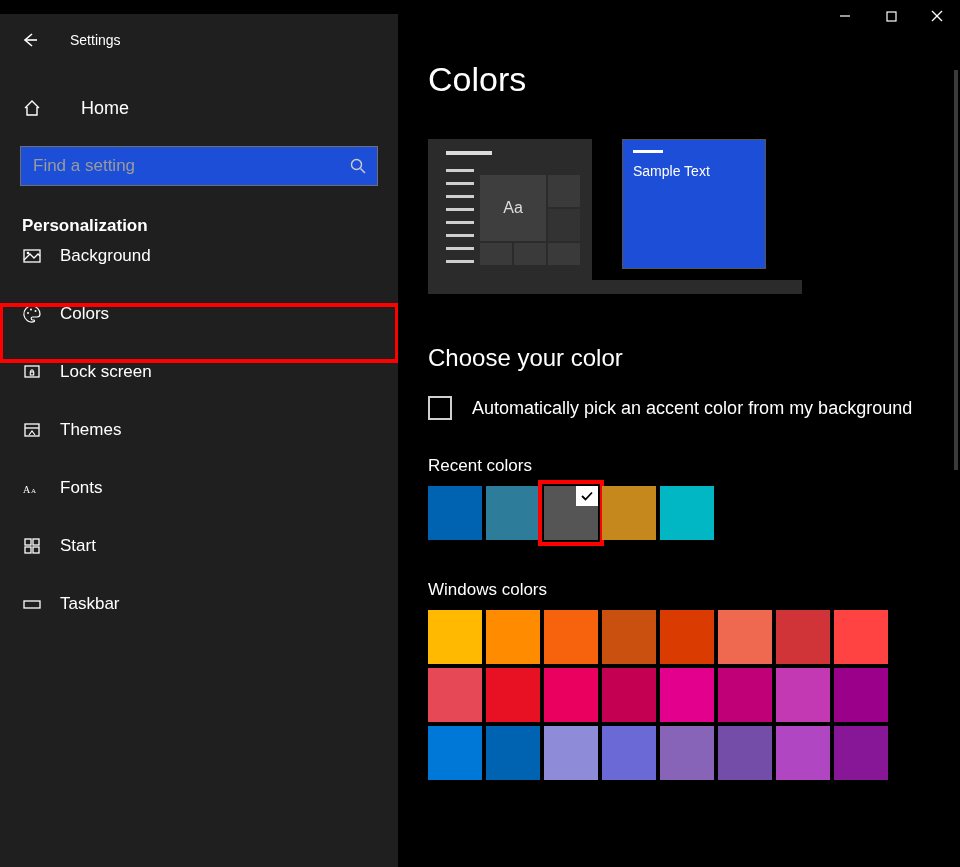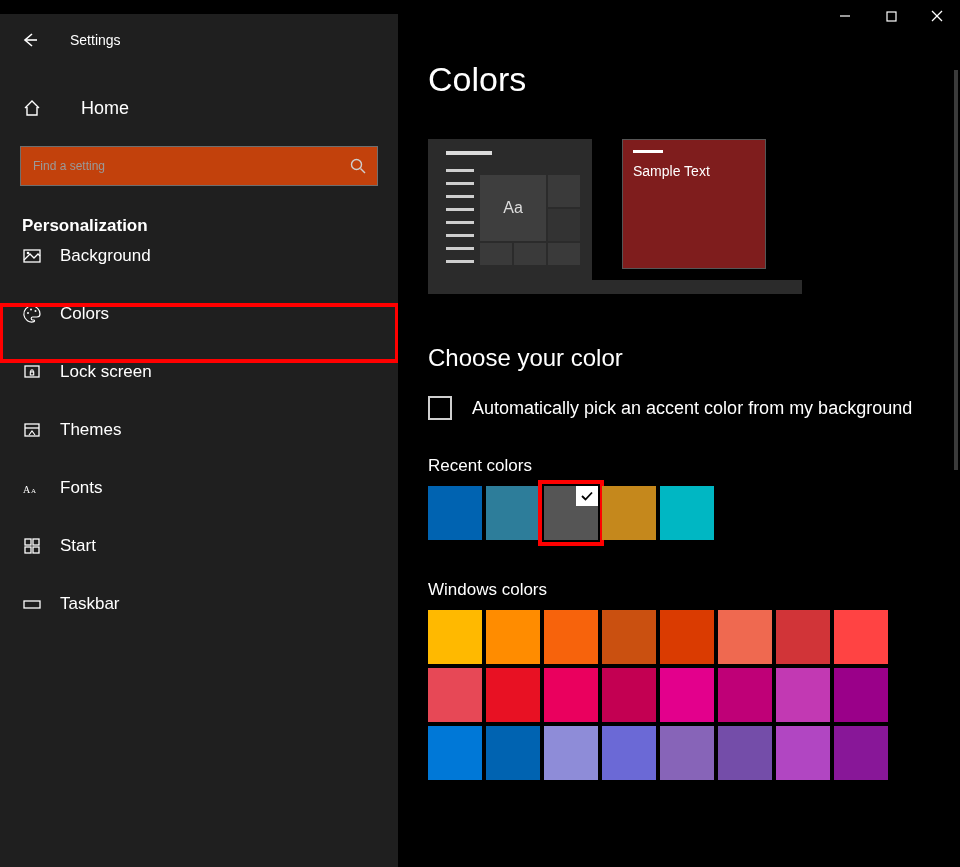--- a/index.html
+++ b/index.html
@@ -52,24 +52,24 @@
   }
   .home-row .icon { width: 22px; margin-right: 16px; display: flex; }
   .home-row .label { font-size: 18px; }
 
   .search-wrap {
     margin: 10px 20px 0 20px;
   }
   .search-box {
     width: 100%;
     height: 40px;
-    background: #c2410c;
+    background: #1d4ed8;
     border: 1px solid #6f6f6f;
     color: #cfcfcf;
-    font-size: 12px;
+    font-size: 17px;
     padding: 0 40px 0 12px;
   }
   .search-box::placeholder { color: #9a9a9a; }
   .search-wrap { position: relative; }
   .search-icon {
     position: absolute;
     right: 12px; top: 50%;
     transform: translateY(-50%);
     pointer-events: none;
   }
@@ -143,21 +143,21 @@
   .preview-tile .win.bl2 { left:34px; top:68px; width:32px; height:22px;}
   .preview-tile .win.br  { left:68px; top:68px; width:32px; height:22px;}
   .preview-taskbar {
     position: absolute; left:0; right:-210px; bottom:0; height:14px;
     background: #2b2b2b;
   }
 
   .sample-tile {
     width: 144px; height: 130px;
     border: 1px solid #555;
-    background: #7f1d1d;
+    background: #1d4ed8;
     padding: 10px;
     font-size: 14px;
   }
   .sample-tile .accent { width: 30px; height: 3px; background: #fff; margin-bottom: 10px; }
 
   .subhead {
     font-size: 24px;
     font-weight: 400;
     margin-bottom: 24px;
   }

